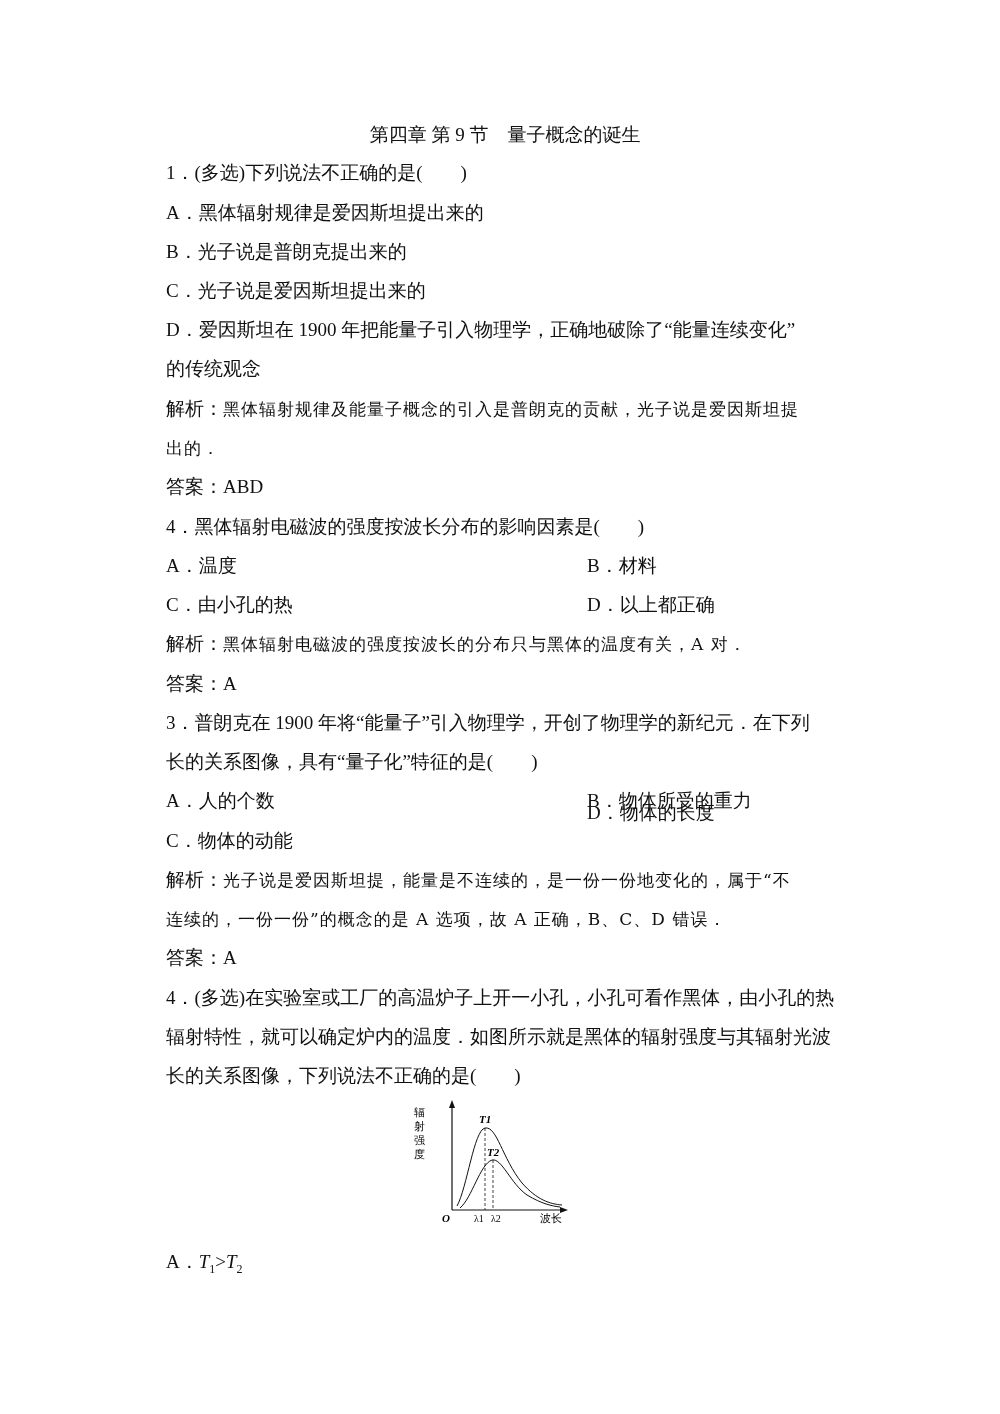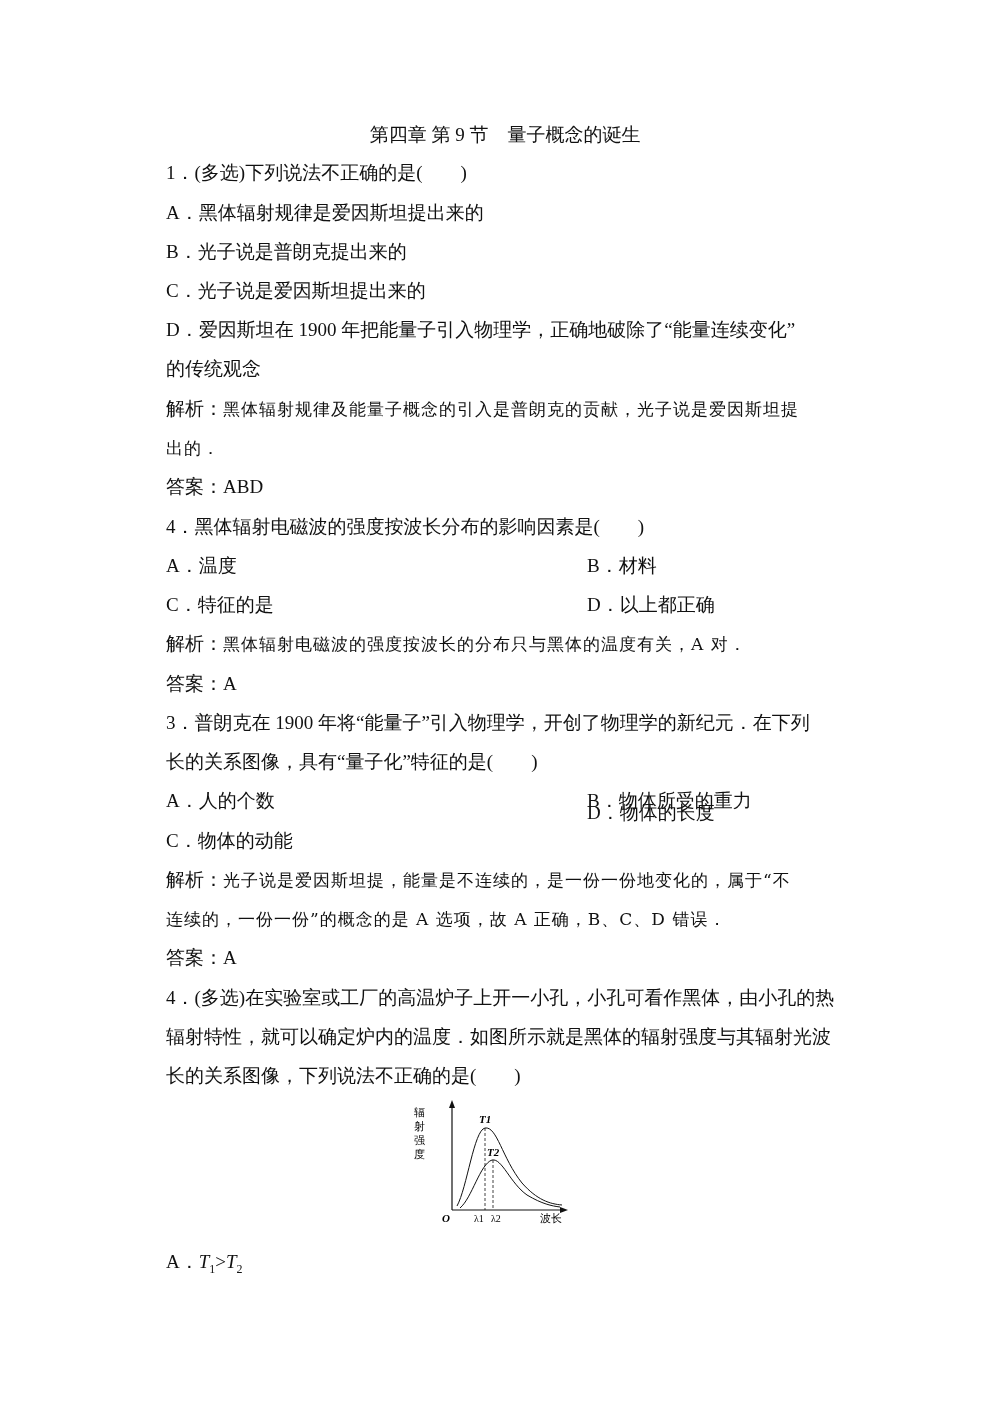--- a/index.html
+++ b/index.html
@@ -32,21 +32,21 @@
   <div class="line analysis" style="top:436px">
     <span class="body">出的．</span>
   </div>
   <div class="line answer" style="top:475px">
     <span class="label">答案：</span><span>ABD</span>
   </div>
 
   <div class="line" style="top:515px">4．黑体辐射电磁波的强度按波长分布的影响因素是(　　)</div>
   <div class="line" style="top:554px">A．温度</div>
   <div class="line col2" style="top:554px">B．材料</div>
-  <div class="line" style="top:593px">C．特征的是</div>
+  <div class="line" style="top:593px">C．由小孔的热</div>
   <div class="line col2" style="top:593px">D．以上都正确</div>
   <div class="line analysis" style="top:632px">
     <span class="label">解析：</span><span class="body">黑体辐射电磁波的强度按波长的分布只与黑体的温度有关，A 对．</span>
   </div>
   <div class="line answer" style="top:672px">
     <span class="label">答案：</span><span>A</span>
   </div>
 
   <div class="line" style="top:711px">3．普朗克在 1900 年将“能量子”引入物理学，开创了物理学的新纪元．在下列</div>
   <div class="line" style="top:750px">长的关系图像，具有“量子化”特征的是(　　)</div>

